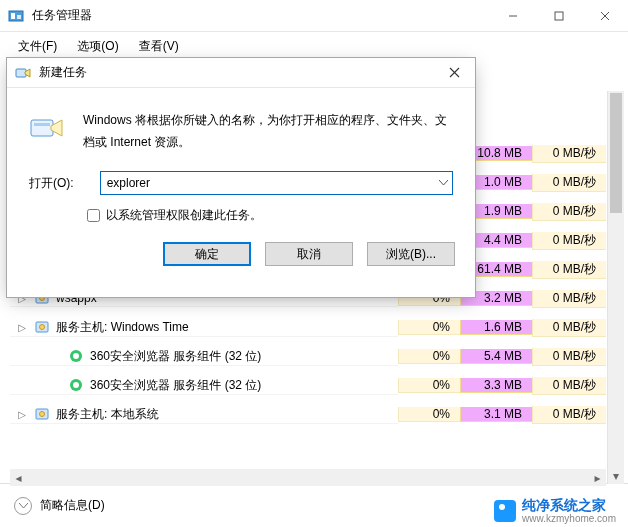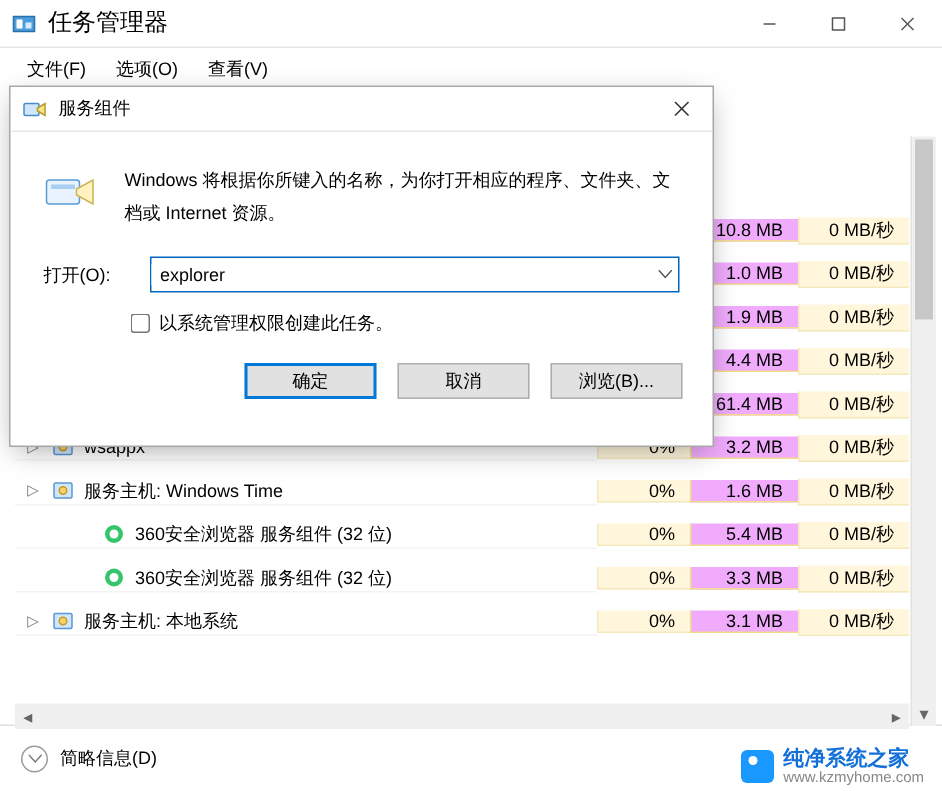--- a/index.html
+++ b/index.html
@@ -11,21 +11,21 @@
     background: #fff;
     overflow: hidden;
     position: relative;
   }
   
   .win-titlebar {
     display:flex; align-items:center; height:32px;
     padding:0 0 0 8px; background:#fff; border-bottom:1px solid #e6e6e6;
   }
   .win-titlebar .ticon { width:16px; height:16px; margin-right:8px; display:flex;}
-  .win-titlebar .title { flex:0 0 auto; font-size:16px; }
+  .win-titlebar .title { flex:0 0 auto; font-size:12px; }
   .win-titlebar .spacer { flex:1; }
   .win-btns { display:flex; }
   .win-btn { width:46px; height:31px; display:flex; align-items:center; justify-content:center; color:#555;}
   .win-btn svg { stroke:#555; }
   .menubar { display:flex; gap:0; padding:4px 8px 6px; font-size:12px; color:#000;}
   .menubar span { padding:2px 10px; }
 
   .content-area { position:relative; height:calc(100% - 32px - 28px); }
   .dialog-overlay { position:absolute; top:-6px; left:6px; width:470px; height:241px;
     border:1px solid #a7a7a7; background:#fff;
@@ -268,21 +268,21 @@
   </div>
 
   <div class="dialog-overlay">
     <div class="dlg-tb">
       <span class="dticon">
         <svg viewBox="0 0 16 16">
             <rect x="1" y="4" width="10" height="8" rx="1" fill="#cfe6fb" stroke="#4b8bc8"></rect>
             <path d="M10 7 L15 4 L15 12 L10 9 Z" fill="#f6e38a" stroke="#b69b29"></path>
           </svg>
       </span>
-      <span class="title">服务组件</span>
+      <span class="title">新建任务</span>
       <div class="dlg-close">
         <svg width="11" height="11" stroke="#333" stroke-width="1.1">
             <line x1="1" y1="1" x2="10" y2="10"></line>
             <line x1="10" y1="1" x2="1" y2="10"></line>
           </svg>
       </div>
     </div>
     <div class="dlg-body">
       <div class="runicon">
         <svg viewBox="0 0 36 36">

